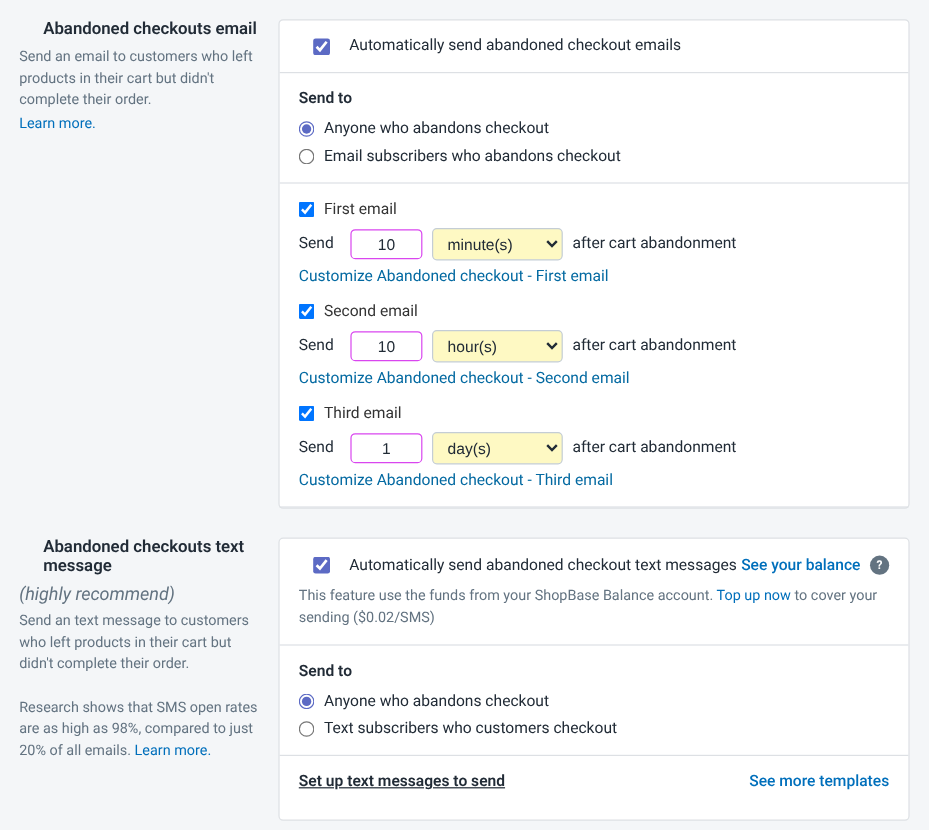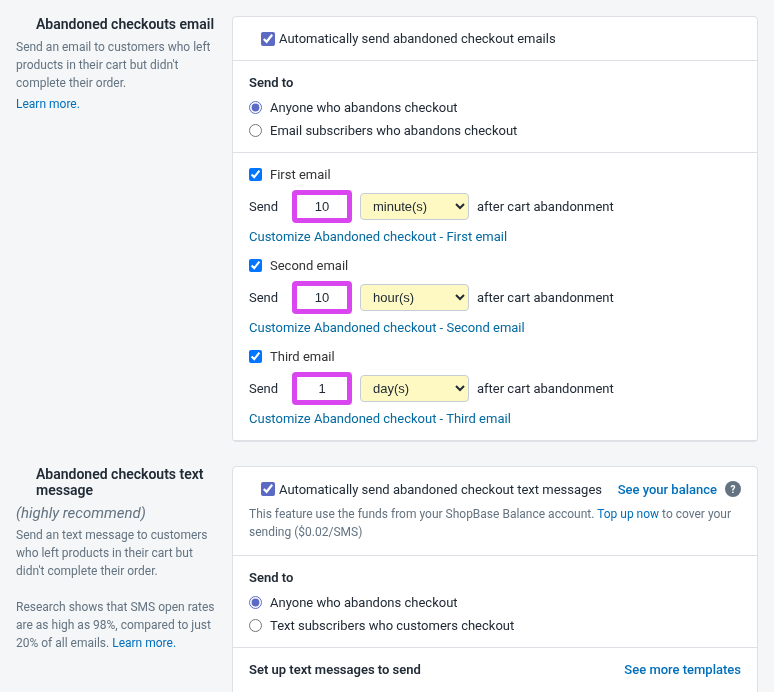--- a/index.html
+++ b/index.html
@@ -59,21 +59,21 @@
     .card-block {
       padding: 14px 16px;
       border-bottom: 1px solid #dde0e4;
     }
     .card-block:last-child {
       border-bottom: none;
     }
     .checkbox-row {
       display: flex;
       align-items: center;
-      gap: 4px;
+      gap: 16px;
       padding-left: 12px;
     }
     .checkbox-row input[type="checkbox"] {
       width: 14px;
       height: 14px;
       accent-color: #5c6ac4;
       cursor: pointer;
     }
     .checkbox-row label {
       font-size: 13px;
@@ -126,21 +126,21 @@
       gap: 8px;
       margin-bottom: 6px;
     }
     .send-label {
       font-size: 13px;
       color: #212b36;
       min-width: 35px;
     }
     .send-input {
       width: 60px;
-      border: 5px solid #d946ef;
+      border: 1px solid #d946ef;
       border-radius: 4px;
       padding: 4px 8px;
       font-size: 13px;
       color: #212b36;
       text-align: center;
     }
     .send-select {
       border: 1px solid #c4cdd5;
       border-radius: 4px;
       padding: 4px 24px 4px 8px;
@@ -338,20 +338,20 @@
           </div>
           <div class="radio-row">
             <input type="radio" name="sms-send-to" id="sms-subscribers" style="">
             <label for="sms-subscribers">Text subscribers who customers checkout</label>
           </div>
         </div>
       </div>
 
       <div class="card-block">
         <div class="setup-header-row">
-          <div class="block-title" style="margin-bottom:0;">Set up text messages to send</div>
+          <div class="block-title" style="margin-bottom:0;text-decoration:underline;">Set up text messages to send</div>
           <a href="#" class="see-more-link">See more templates</a>
         </div>
       </div>
     </div>
   </div>
 
 </div>
 
 </body></html>

